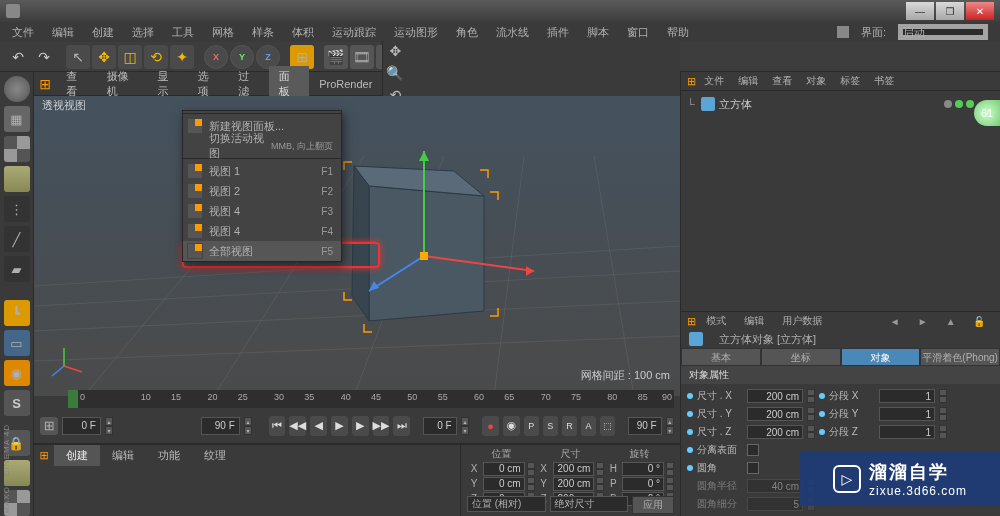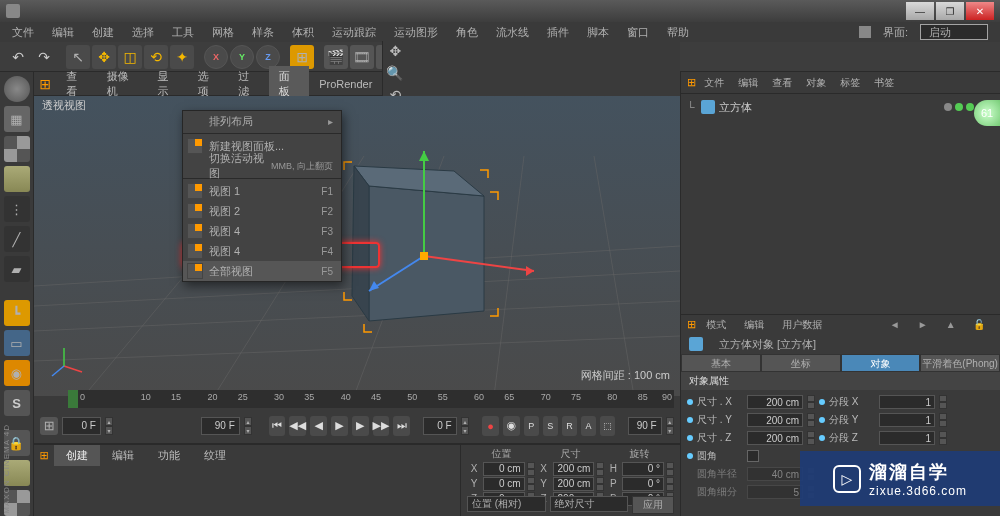--- a/index.html
+++ b/index.html
@@ -8,21 +8,21 @@
 .titleicon { width: 14px; height: 14px; background: #888; margin-right: 6px; border-radius: 2px; }
 .titlebar .spacer { flex: 1; }
 .winbtn { width: 28px; height: 18px; margin-left: 2px; display: flex; align-items: center; justify-content: center; font-size: 10px; color: #333; }
 .winbtn.min { background: linear-gradient(#d9d9d9,#a8a8a8); }
 .winbtn.max { background: linear-gradient(#d9d9d9,#a8a8a8); }
 .winbtn.close { background: linear-gradient(#e88,#c22); color: #fff; }
 .menubar { height: 20px; background: #3a3a3a; display: flex; align-items: center; padding: 0 4px; gap: 2px; }
 .menubar span { padding: 2px 8px; cursor: default; }
 .layoutsel { margin-left: auto; display: flex; align-items: center; gap: 4px; padding-right: 8px; }
 .layoutsel .liicon { width: 12px; height: 12px; background: #888; }
-.layoutsel .field { width: 68px; height: 16px; background: #2b2b2b; border: 1px solid #a3a3a3; padding: 0 8px; display: flex; align-items: center; }
+.layoutsel .field { width: 90px; height: 16px; background: #2b2b2b; border: 5px solid #a3a3a3; padding: 0 0; display: flex; align-items: center; }
 .toolbar1 { height: 30px; background: #3d3d3d; display: flex; align-items: center; padding: 0 6px; gap: 2px; border-bottom: 1px solid #2a2a2a; }
 .tbtn { width: 24px; height: 24px; border-radius: 3px; display: flex; align-items: center; justify-content: center; font-size: 14px; }
 .tbtn.undo { color: #ccc; }
 .tbtn.arrow { background: #4a4a4a; }
 .tbtn.move { background: #4a4a4a; color: #f5b800; }
 .tbtn.xyz { background: #4a4a4a; font-size: 9px; font-weight: bold; border: 1px solid #555; border-radius: 12px; }
 .tbtn.xyz.x { color: #e66; }
 .tbtn.xyz.y { color: #6e6; }
 .tbtn.xyz.z { color: #69e; }
 .tbtn.prim { background: #5aa5d6; border-radius: 3px; }
@@ -273,25 +273,20 @@
         </g>
 
         <g transform="translate(30,270)" stroke-width="1.5">
           <line x1="0" y1="0" x2="18" y2="6" stroke="#e44"></line>
           <line x1="0" y1="0" x2="0" y2="-18" stroke="#4c4"></line>
           <line x1="0" y1="0" x2="-12" y2="10" stroke="#48e"></line>
         </g>
       </svg>
 
       <div class="ctxmenu">
-        <div class="ctxrow">
-          <div class="cicon"></div>
-          <span class="clabel">排列布局</span>
-          <span class="csub">▸</span>
-        </div>
         <div class="ctxsep"></div>
         <div class="ctxrow">
           <div class="cicon grid4"></div>
           <span class="clabel">新建视图面板...</span>
         </div>
         <div class="ctxrow">
           <div class="cicon"></div>
           <span class="clabel">切换活动视图</span>
           <span class="csub" style="font-size:9px">MMB, 向上翻页</span>
         </div>
@@ -569,20 +564,25 @@
         <div style="width:6px;height:6px;border-radius:50%;background:#6cf"></div>
         <span class="albl">分段 Z</span>
         <div class="afld">1</div>
         <div class="aspn">
             <div></div>
             <div></div>
           </div>
       </div>
       <div class="arow">
         <div style="width:6px;height:6px;border-radius:50%;background:#6cf"></div>
+        <span class="albl">分离表面</span>
+        <div class="achk"></div>
+      </div>
+      <div class="arow">
+        <div style="width:6px;height:6px;border-radius:50%;background:#6cf"></div>
         <span class="albl">圆角</span>
         <div class="achk"></div>
       </div>
       <div class="arow" style="opacity:.5">
         <div style="width:6px"></div>
         <span class="albl">圆角半径</span>
         <div class="afld">40 cm</div>
         <div class="aspn">
             <div></div>
             <div></div>

